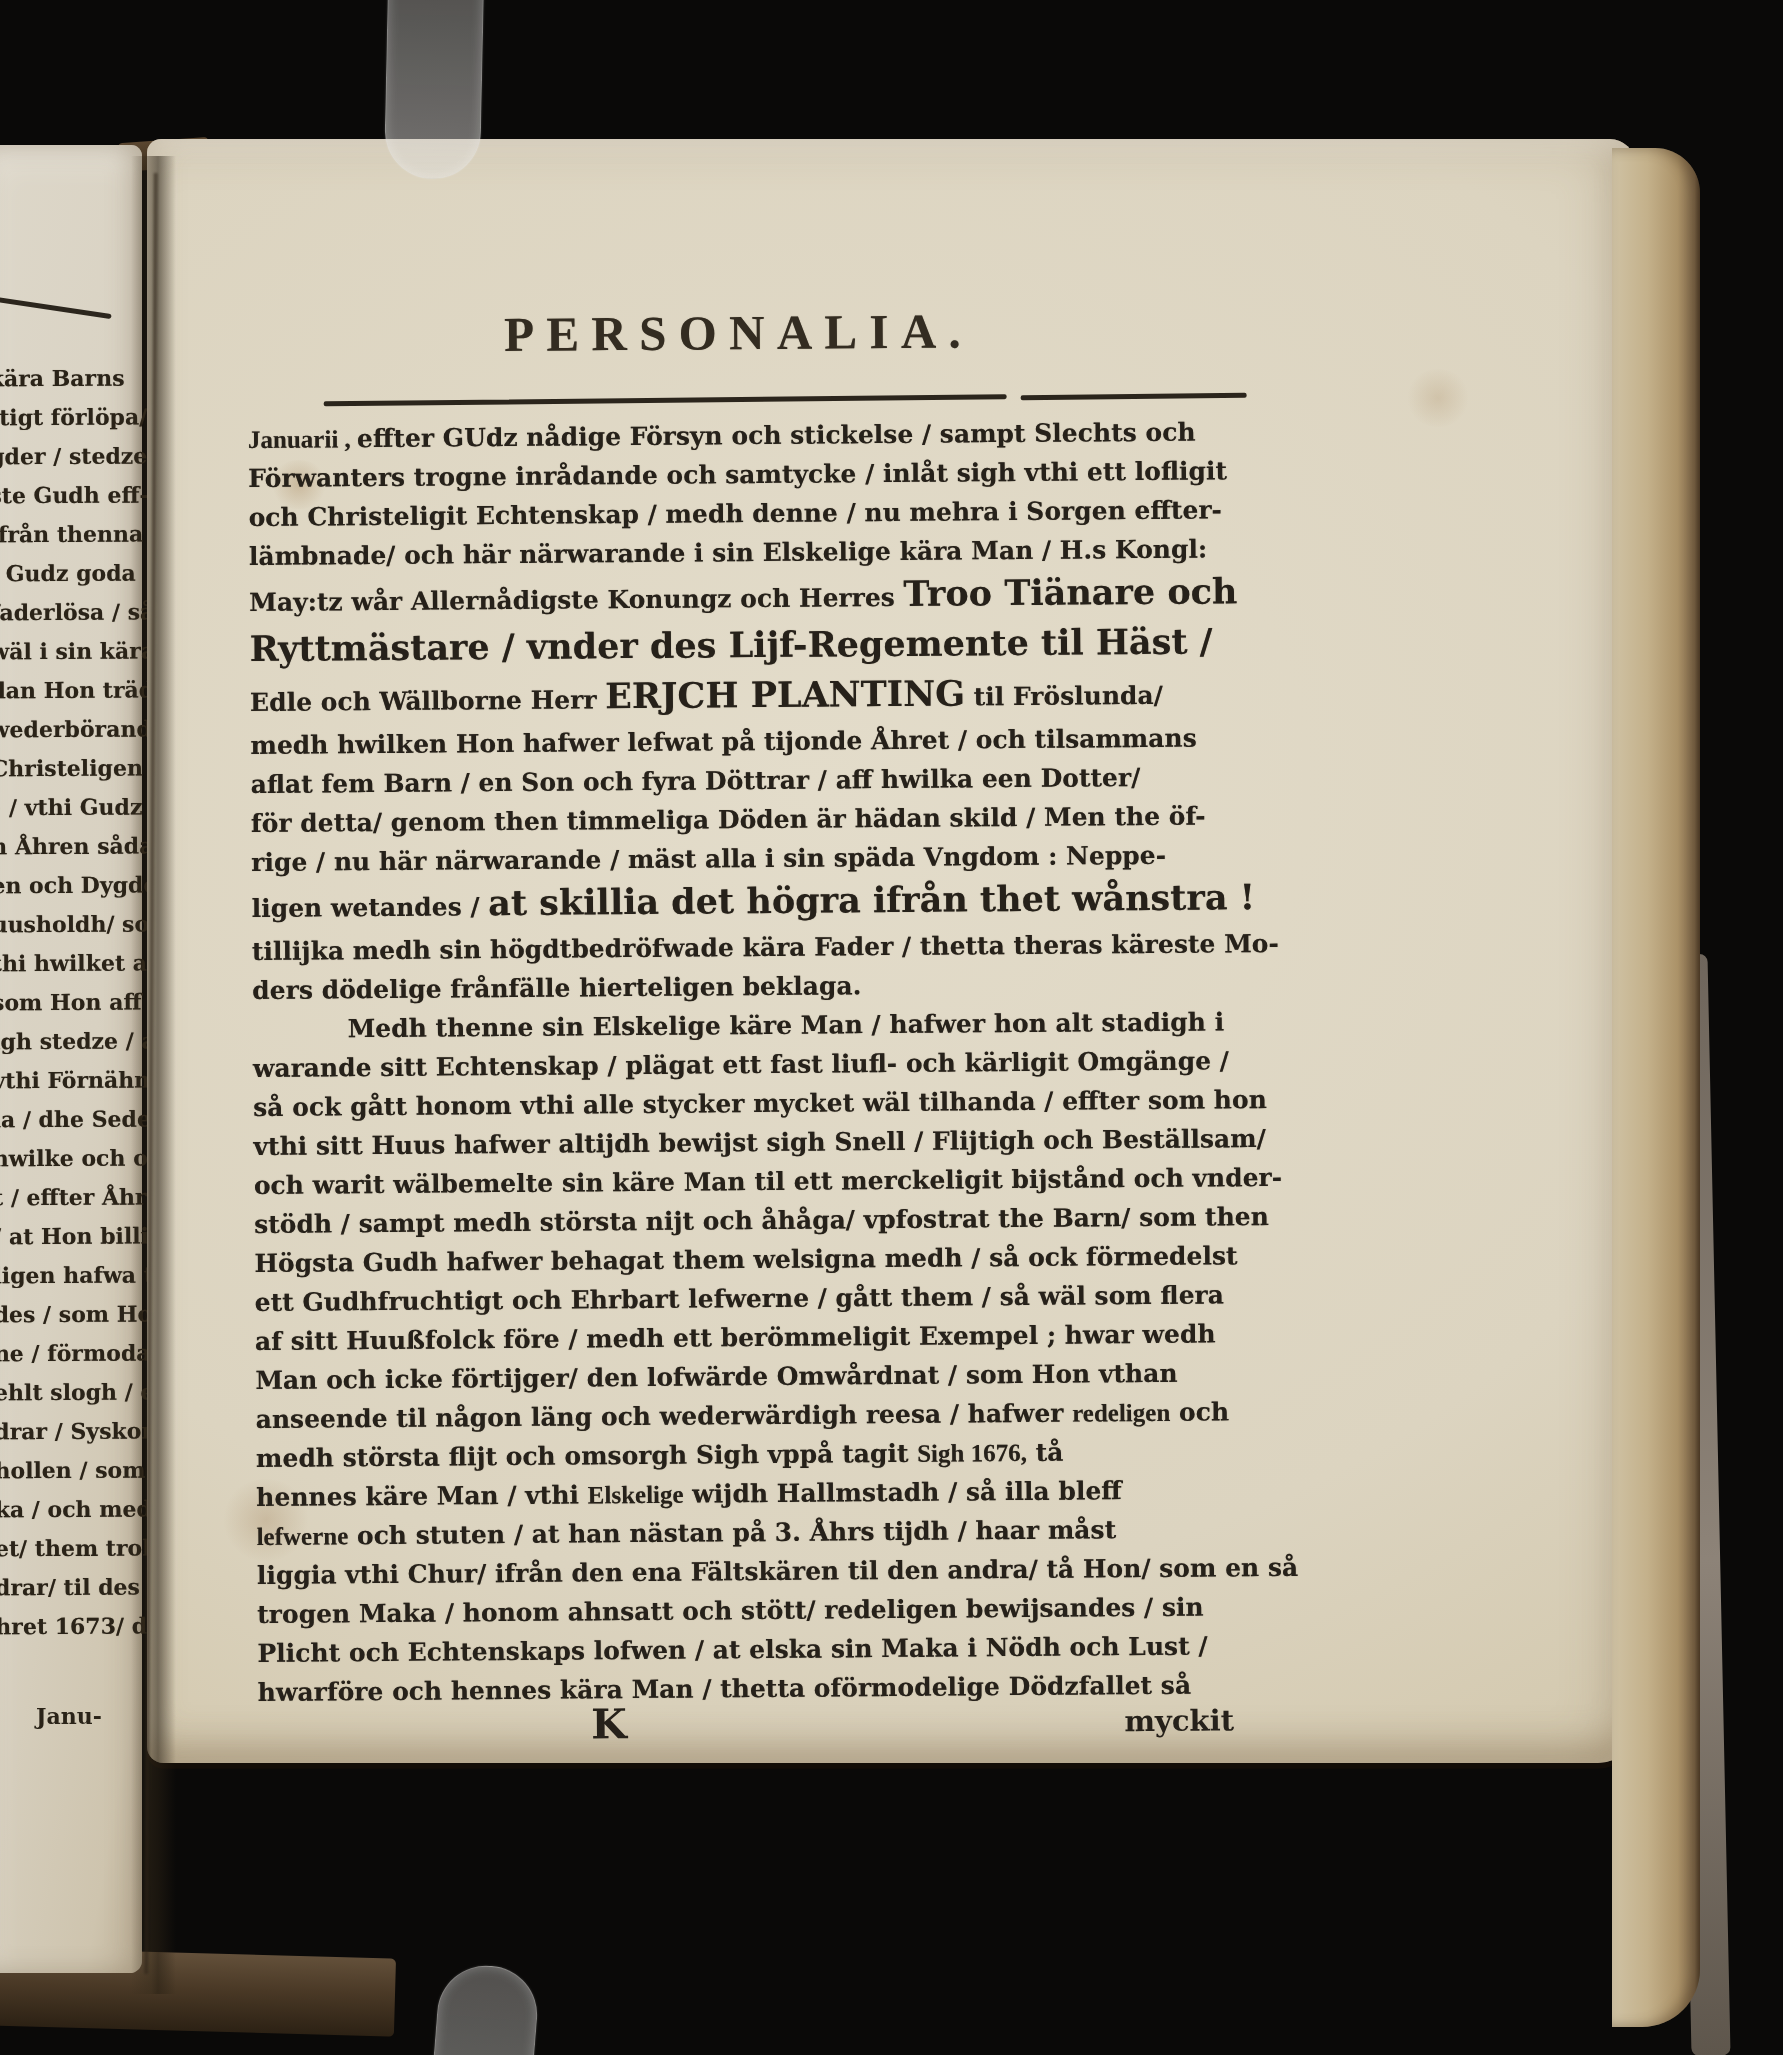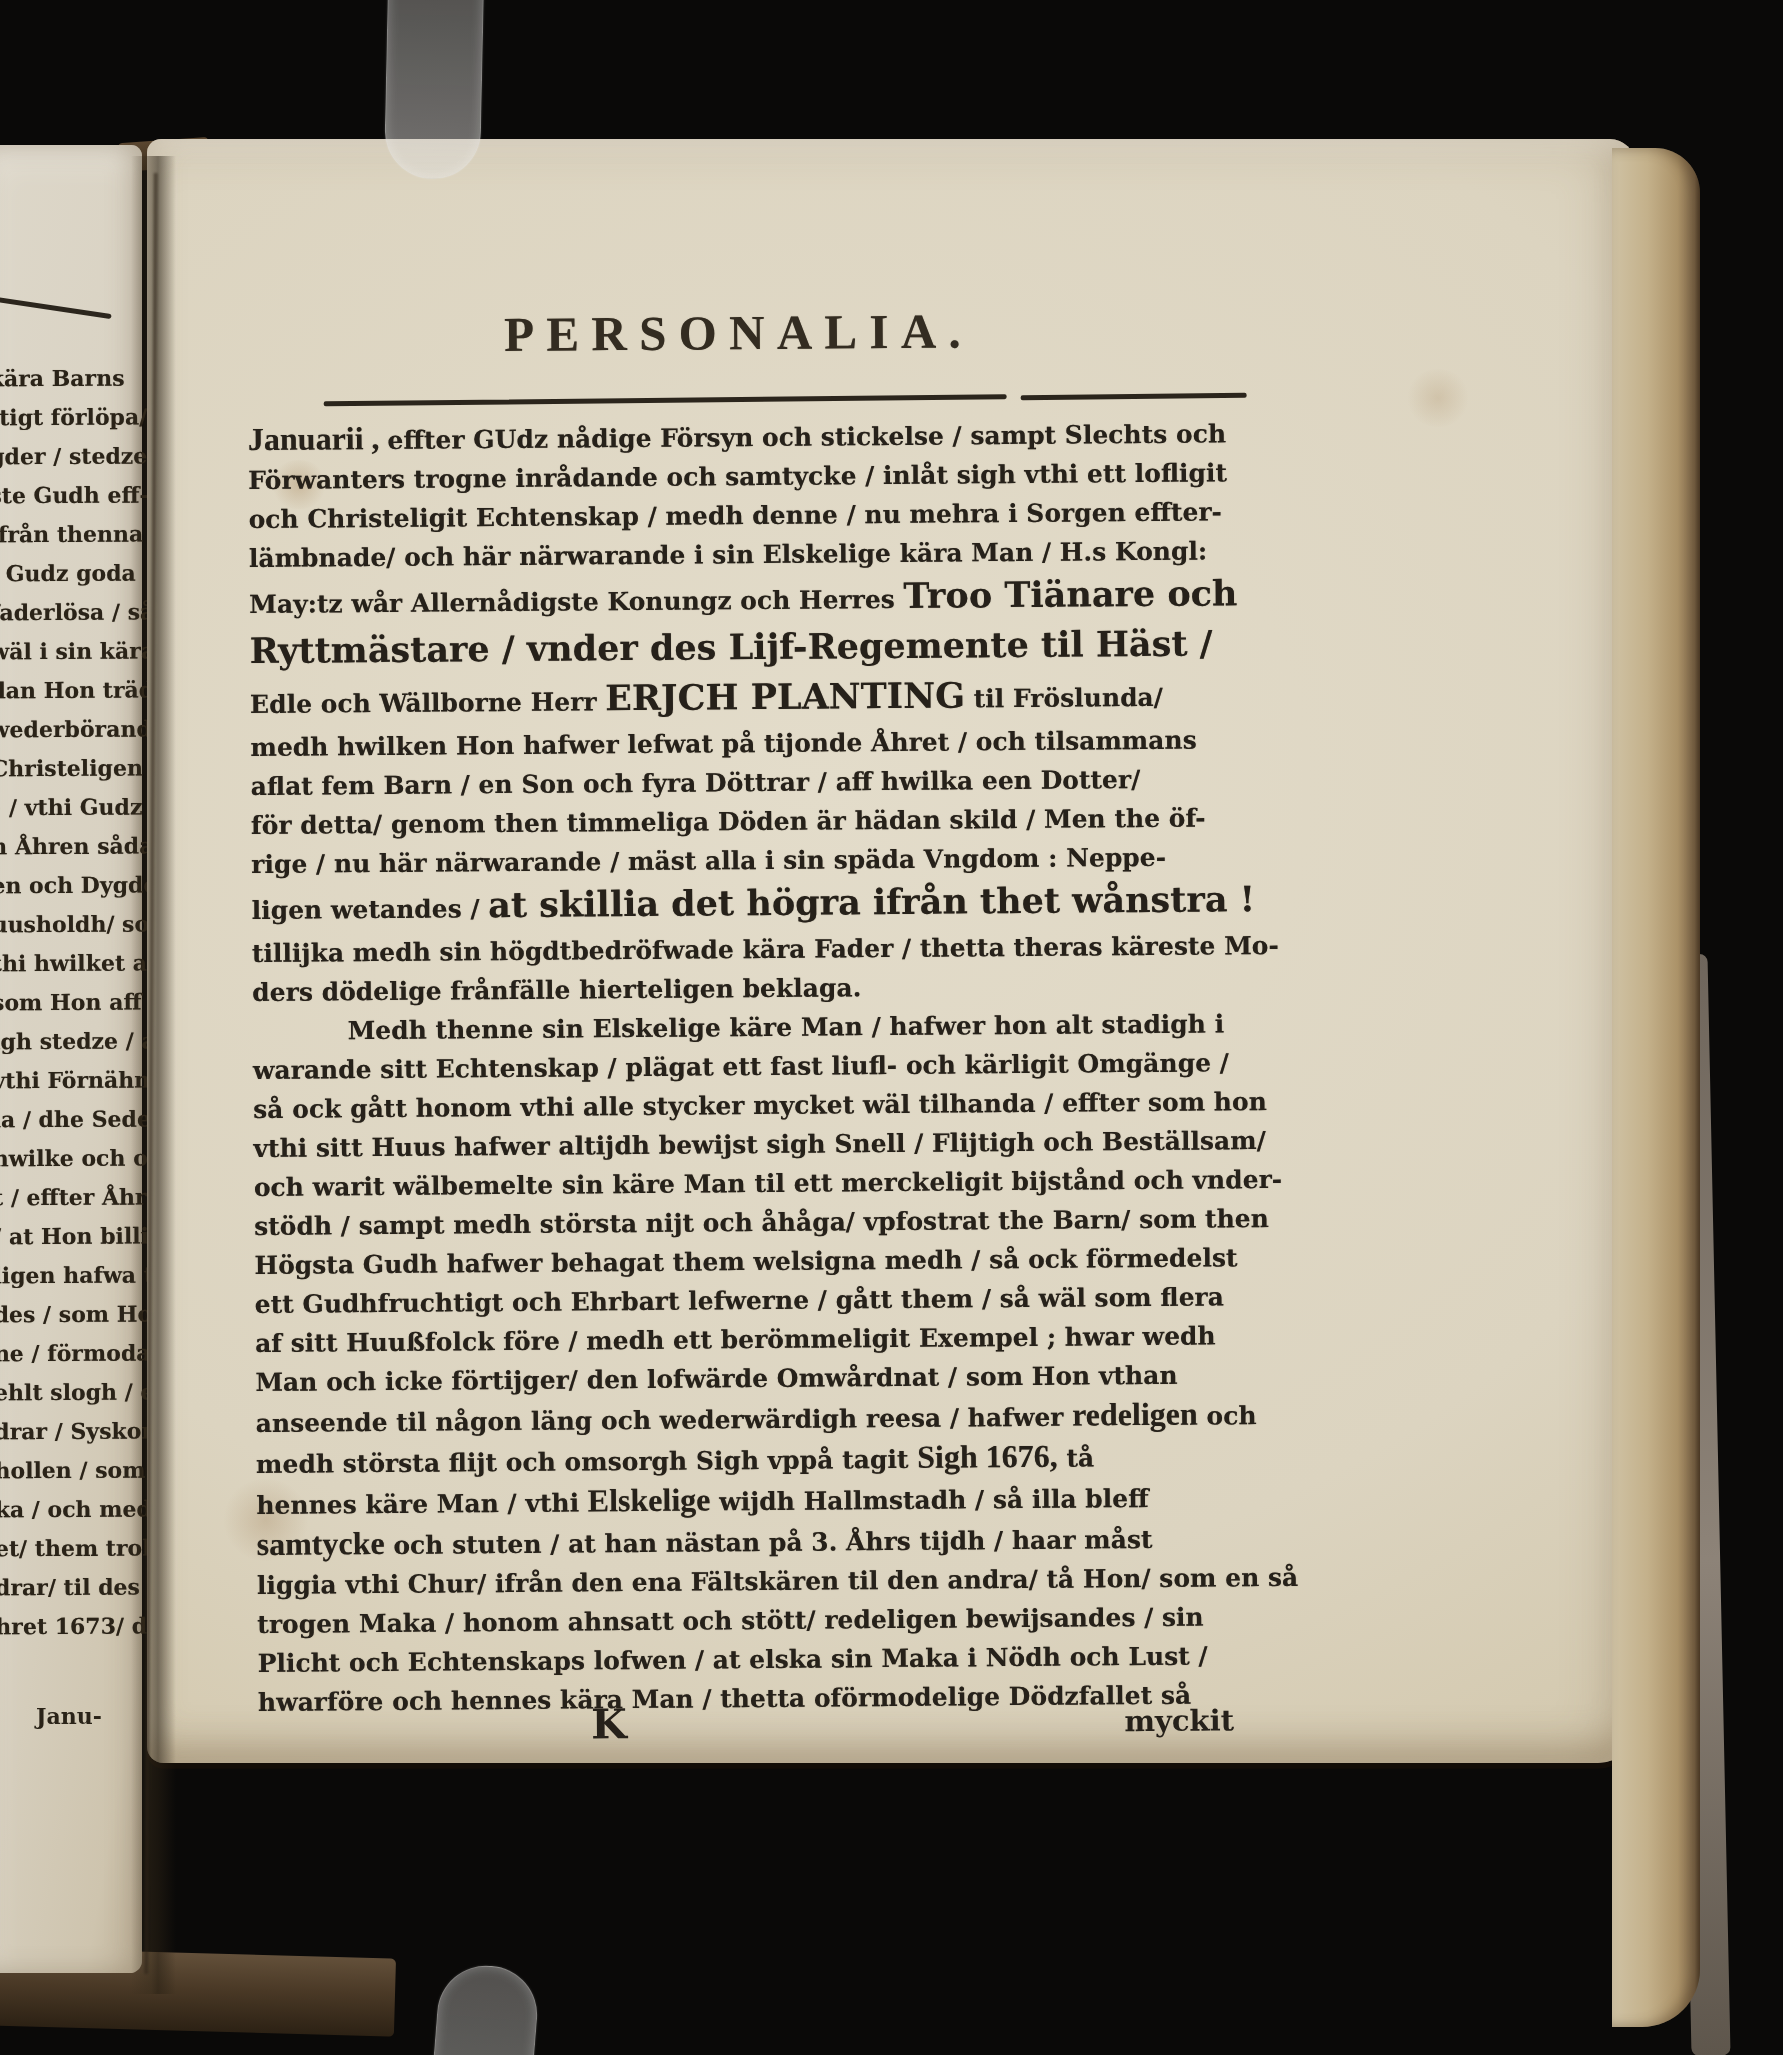--- a/index.html
+++ b/index.html
@@ -48,21 +48,21 @@
   .title-rule{position:absolute;height:4.5px;background:#2b251c;border-radius:2.1px;top:257px;}
   .title-rule.r1{left:181px;width:683px;transform:rotate(-.15deg);}
   .title-rule.r2{left:878px;width:226px;transform:rotate(-.2deg);}
   .text-block{position:absolute;left:105px;top:276px;width:1011px;color:#26211a;
     text-shadow:0 0 0.8px rgba(45,36,22,.5);}
   .line{font-weight:700;font-size:25px;line-height:39px;white-space:nowrap;}
   .line.tall{line-height:46px;}
   .line.indent{padding-left:95px;}
   .seg-n{font-size:25px;}
   .seg-L{font-size:35px;}
-  .seg-R{font-family:"Liberation Serif",serif;font-weight:600;font-size:32px;}
+  .seg-R{font-family:"Liberation Serif",serif;font-weight:600;font-size:25px;}
   .sig-mark{position:absolute;left:415px;top:1559px;width:82px;text-align:center;
     font-size:41px;font-weight:700;color:#26211a;}
   .catchword{position:absolute;left:884px;top:1567px;width:197px;text-align:right;
     font-size:29px;font-weight:700;color:#26211a;}
   
   .fore-edge{position:absolute;left:1612px;top:148px;width:88px;height:1879px;z-index:2;
     background:linear-gradient(90deg,#cfc2a4 0%,#c4b18b 40%,#ab9268 75%,#7e684a 94%,#4a3b28 100%);
     border-radius:0 45px 58px 0;
     box-shadow:inset -7.4px 0 12.3px rgba(70,52,30,.45);}
   .behind-page{position:absolute;left:1680px;top:954px;width:39px;height:1102px;z-index:1;
@@ -160,21 +160,21 @@
           <div class="line"><span class="seg-n">vthi sitt Huus hafwer altijdh bewijst sigh Snell /  Flijtigh och Beställsam/</span></div>
           <div class="line"><span class="seg-n">och warit wälbemelte sin käre Man til ett merckeligit bijstånd och vnder-</span></div>
           <div class="line"><span class="seg-n">stödh /  sampt medh största nijt och åhåga/ vpfostrat the Barn/ som then</span></div>
           <div class="line"><span class="seg-n">Högsta Gudh hafwer behagat them welsigna medh /  så ock förmedelst</span></div>
           <div class="line"><span class="seg-n">ett Gudhfruchtigt och Ehrbart lefwerne /  gått them /  så wäl som flera</span></div>
           <div class="line"><span class="seg-n">af sitt Huußfolck före /  medh ett berömmeligit Exempel ;  hwar wedh</span></div>
           <div class="line"><span class="seg-n">Man och icke förtijger/  den lofwärde Omwårdnat /  som Hon vthan</span></div>
           <div class="line"><span class="seg-n">anseende til någon läng och wederwärdigh reesa /  hafwer </span><span class="seg-R">redeligen</span><span class="seg-n"> och</span></div>
           <div class="line"><span class="seg-n">medh största flijt och omsorgh Sigh vppå tagit      </span><span class="seg-R">Sigh 1676,</span><span class="seg-n">  tå</span></div>
           <div class="line"><span class="seg-n">hennes käre Man /  vthi </span><span class="seg-R">Elskelige</span><span class="seg-n"> wijdh Hallmstadh /  så illa bleff</span></div>
-          <div class="line"><span class="seg-R">samtycke</span><span class="seg-n"> och stuten /  at han nästan på 3. Åhrs tijdh /  haar måst</span></div>
+          <div class="line"><span class="seg-R">lefwerne</span><span class="seg-n"> och stuten /  at han nästan på 3. Åhrs tijdh /  haar måst</span></div>
           <div class="line"><span class="seg-n">liggia vthi Chur/  ifrån den ena Fältskären til den andra/ tå Hon/ som en så</span></div>
           <div class="line"><span class="seg-n">trogen Maka /  honom ahnsatt och stött/  redeligen bewijsandes /  sin</span></div>
           <div class="line"><span class="seg-n">Plicht och Echtenskaps lofwen /  at elska sin Maka i Nödh och Lust /</span></div>
           <div class="line"><span class="seg-n">hwarföre och hennes kära Man /  thetta oförmodelige Dödzfallet så</span></div>
         </div>
       <div class="sig-mark">K</div>
       <div class="catchword">myckit</div>
     </div>
   </div>
 

